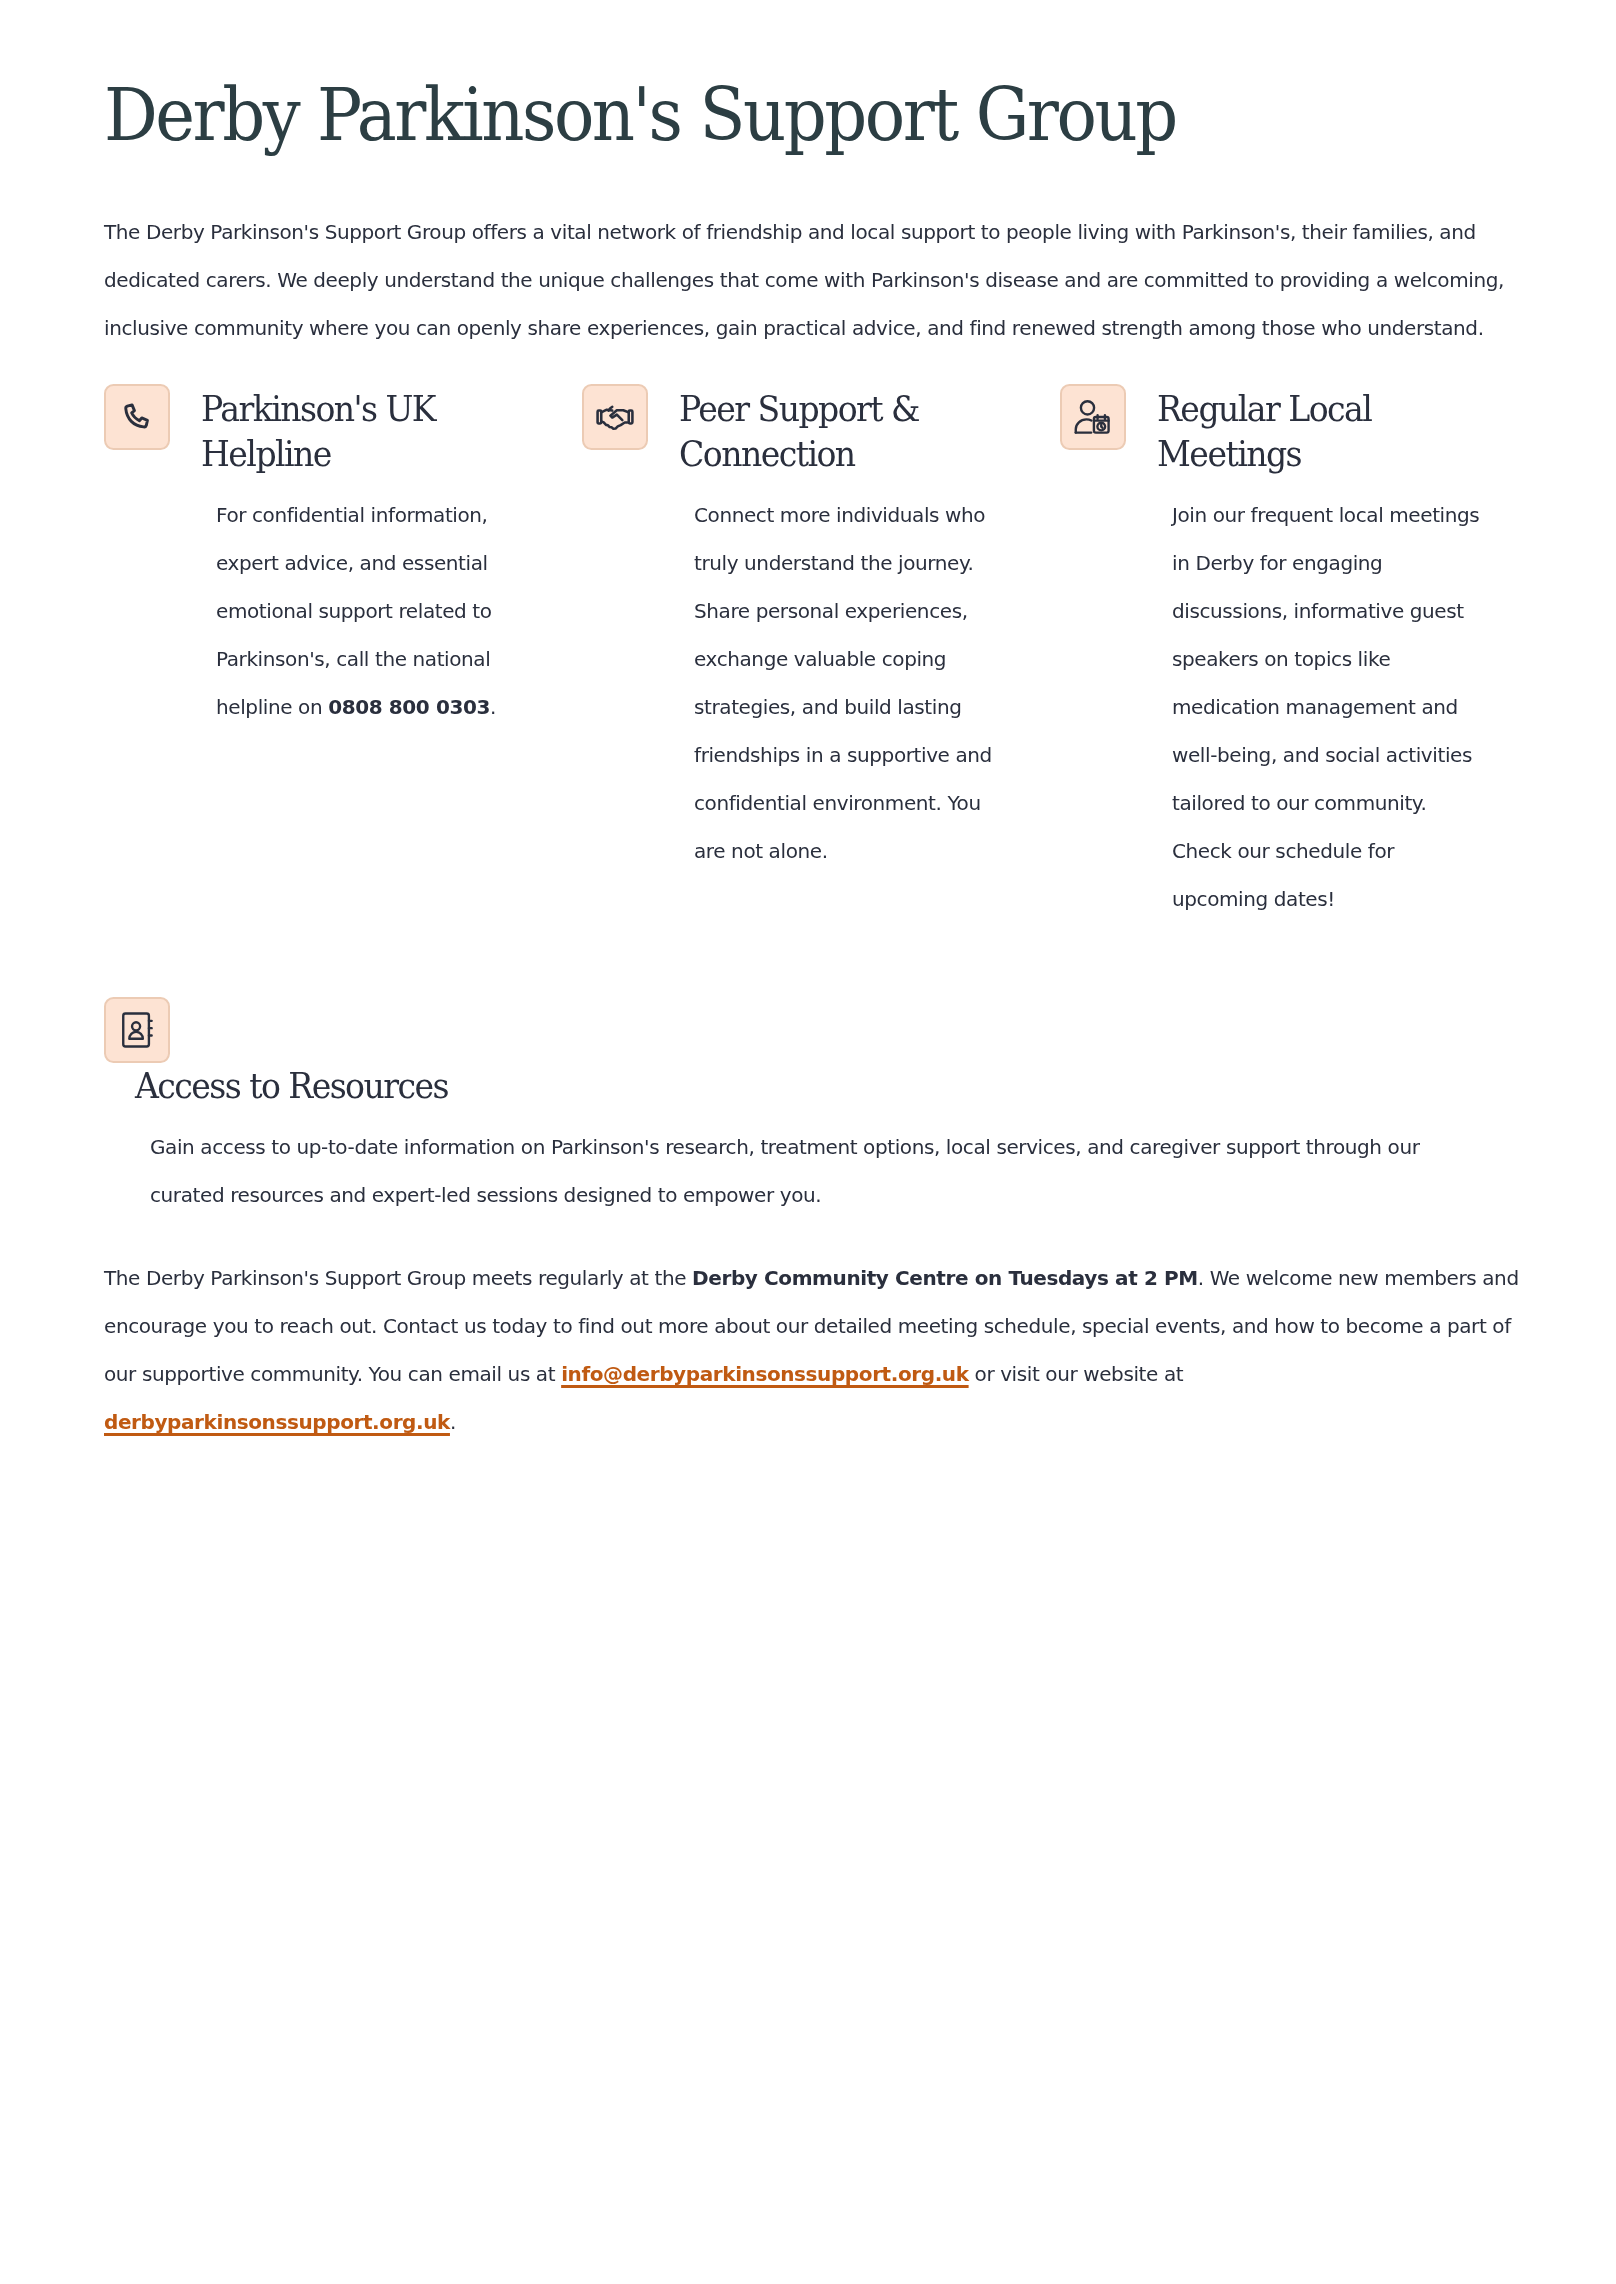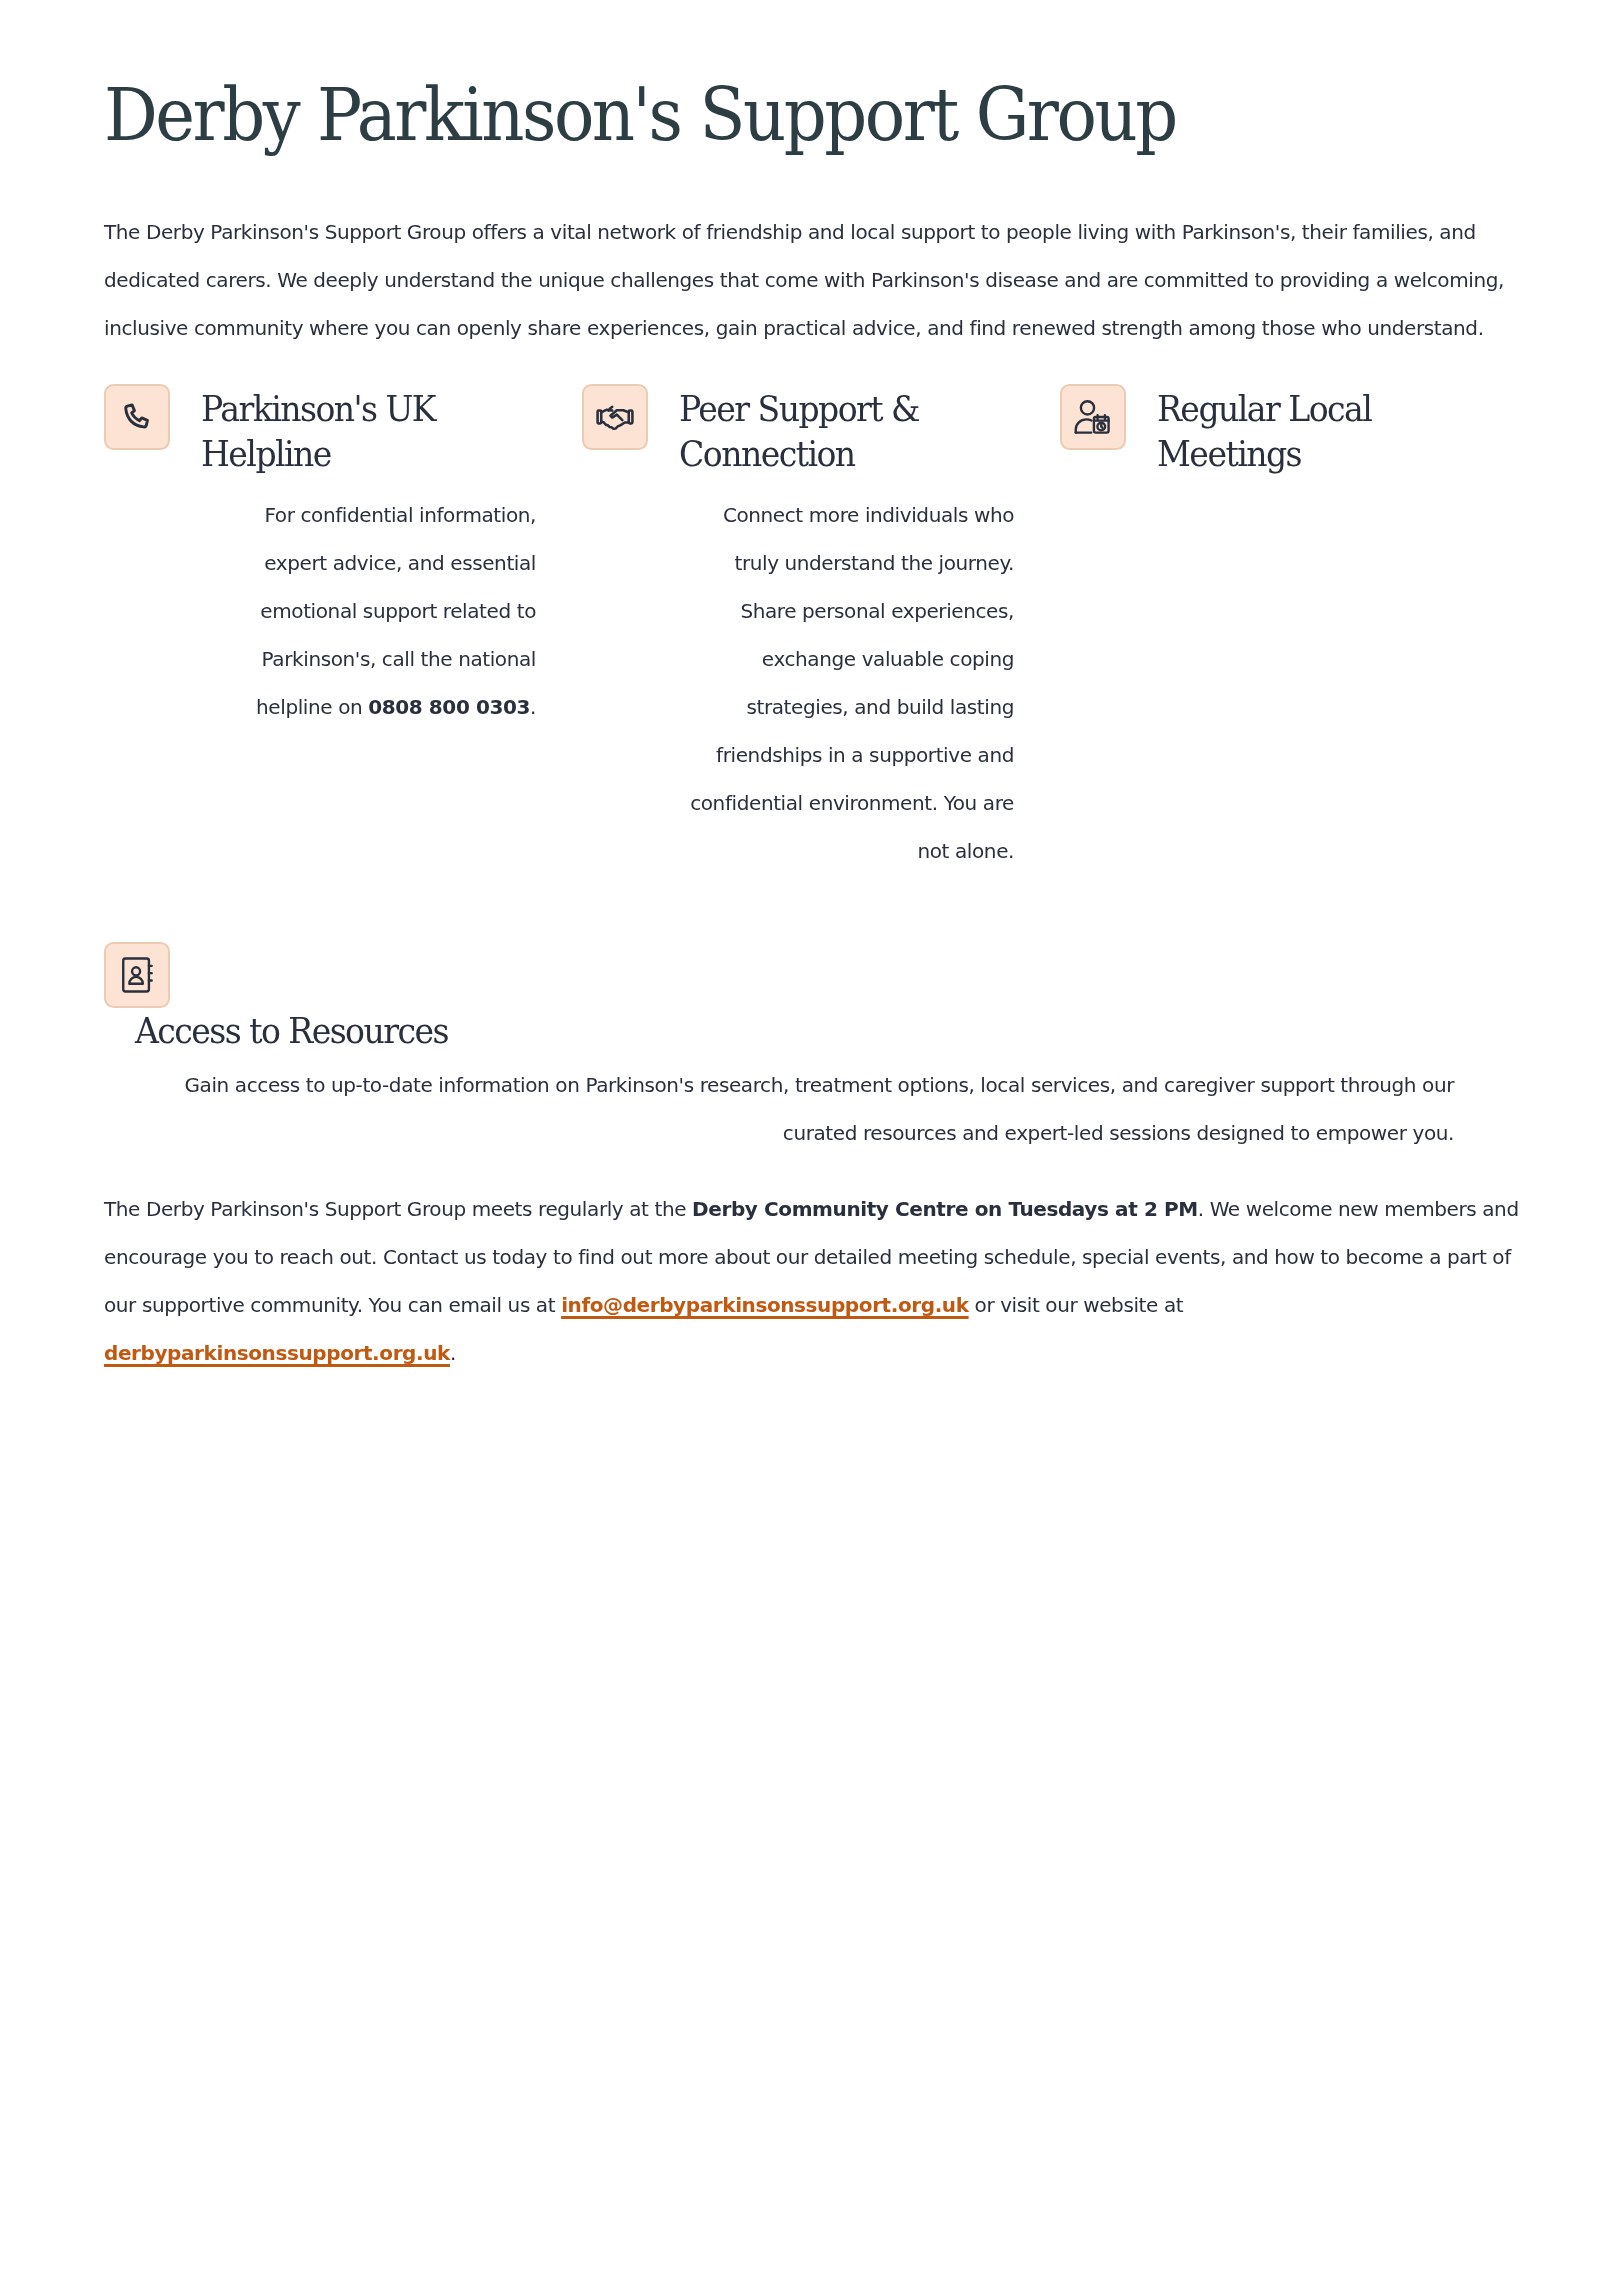--- a/index.html
+++ b/index.html
@@ -69,21 +69,21 @@
     font-weight: normal;
     font-size: 36px;
     line-height: 45px;
     letter-spacing: -1.7px;
     color: #2a2f3d;
     margin: 0 0 15px 0;
     transform: scaleX(0.92);
     transform-origin: left center;
   }
   .feature.full .feature-title { white-space: nowrap; margin-bottom: 8px; }
-  .feature-body { margin: 8px; text-align: right; }
+  .feature-body { margin: 15px; }
   .resources { margin-top: 61px; }
   .outro { width: 1422px; }
   b { font-weight: bold; }
   a.link {
     color: #c05a12;
     font-weight: bold;
     text-decoration: underline;
     text-decoration-thickness: 2.7px;
     text-underline-offset: 4px;
   }
@@ -135,20 +135,21 @@
           <path d="M2.6 20.5v-1.8c0-3 2.6-5.4 5.8-5.4 1 0 1.9.2 2.7.6"></path>
           <path d="M2.6 20.5h8.4"></path>
           <rect x="12.5" y="12" width="8" height="8.5" rx="1"></rect>
           <path d="M12.5 14h8M14.5 11v2M18.5 11v2"></path>
           <circle cx="16.5" cy="17.2" r="2.1"></circle>
           <path d="M16.5 16.2v1.1l.7.6"></path>
         </svg>
       </div>
       <div class="feature-content">
         <h2 class="feature-title">Regular Local Meetings</h2>
+        <p class="body-text feature-body">Join our frequent local meetings in Derby for engaging discussions, informative guest speakers on topics like medication management and well-being, and social activities tailored to our community. Check our schedule for upcoming dates!</p>
       </div>
     </div>
 
   </div>
 
   <div class="features resources">
     <div class="feature full">
       <div class="icon-box">
         <svg viewBox="0 0 24 24" fill="none" stroke="#2a2f3d" stroke-width="1.3" stroke-linejoin="round" stroke-linecap="round">
           <rect x="4.5" y="3" width="14" height="18" rx="1.2"></rect>

